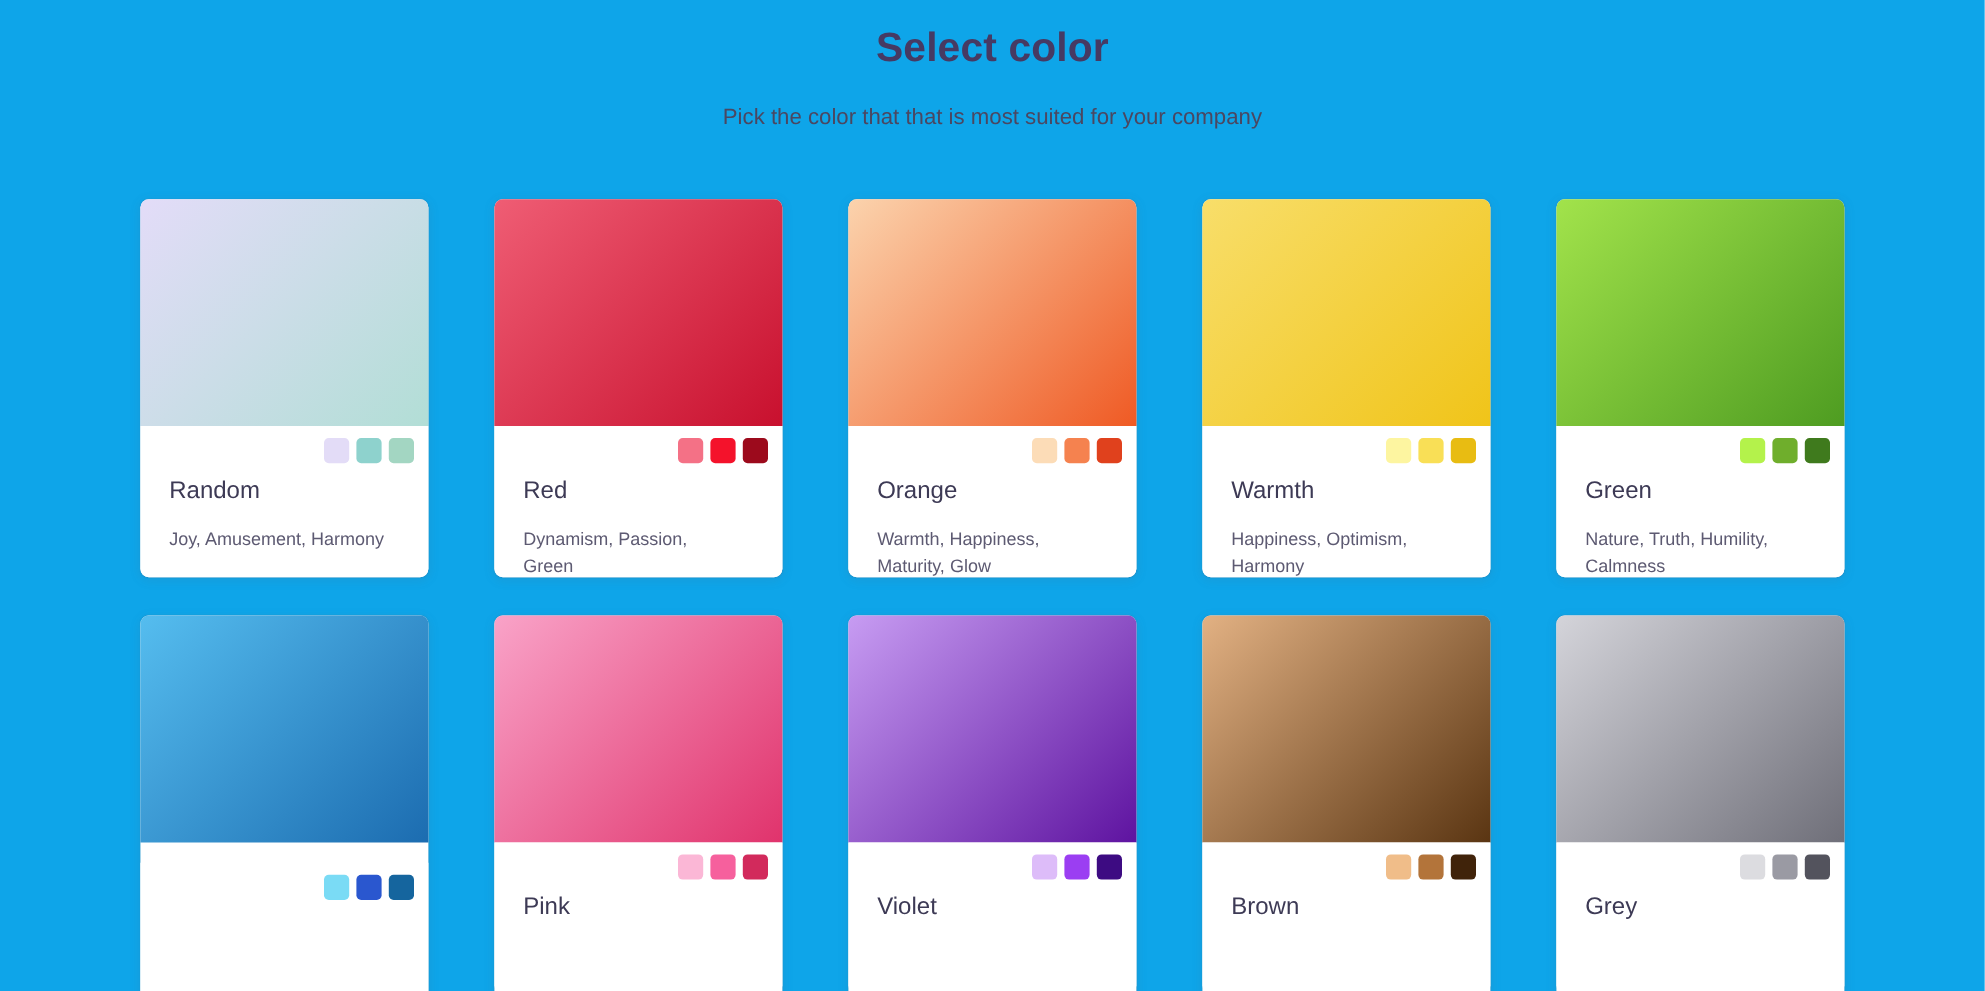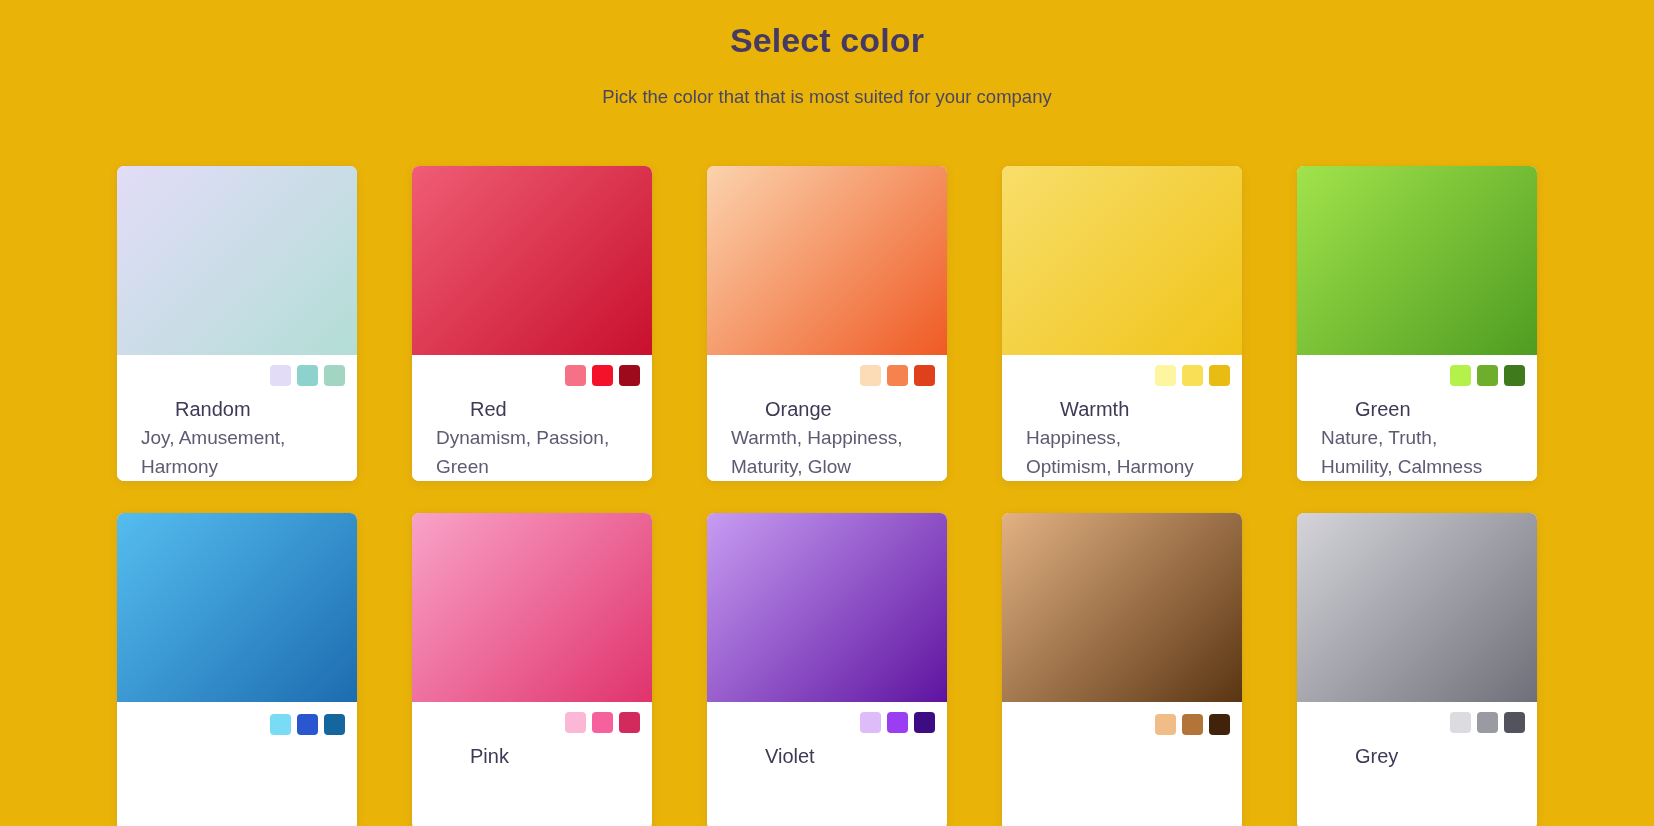--- a/index.html
+++ b/index.html
@@ -10,21 +10,21 @@
     overflow: hidden;
     background: #ffffff;
     font-family: "Liberation Sans", sans-serif;
     -webkit-font-smoothing: antialiased;
   }
 
   .page {
     width: 1654px;
     height: 826px;
     position: relative;
-    background: #eab308;
+    background: #0ea5e9;
     padding-top: 18px;
   }
 
   .header {
     text-align: center;
   }
 
   .page-title {
     font-size: 34px;
     font-weight: 600;
@@ -86,26 +86,25 @@
     height: 21px;
     border-radius: 4px;
   }
 
   .card-name {
     padding-top: 42px;
     font-size: 20px;
     font-weight: 400;
     color: #3d3a55;
     line-height: 1.2;
-    margin-left: 34px;
   }
 
   .card-traits {
-    margin-top: 2px;
-    font-size: 19px;
+    margin-top: 17px;
+    font-size: 15px;
     font-weight: 400;
     color: #5d5a72;
     line-height: 1.55;
     max-width: 180px;
   }
 </style>
 </head>
 <body>
 
 <div class="page">
@@ -212,20 +211,21 @@
         </div>
       </div>
       <div class="card">
         <div class="card-preview" style="background: linear-gradient(135deg, rgb(226, 177, 131) 0%, rgb(90, 53, 18) 100%);"></div>
         <div class="card-body">
           <div class="swatches">
             <span class="swatch" title="#f0bd89" style="background: rgb(240, 189, 137);"></span>
             <span class="swatch" title="#b3743a" style="background: rgb(179, 116, 58);"></span>
             <span class="swatch" title="#40230a" style="background: rgb(64, 35, 10);"></span>
           </div>
+          <div class="card-name">Brown</div>
           <div class="card-traits"></div>
         </div>
       </div>
       <div class="card">
         <div class="card-preview" style="background: linear-gradient(135deg, rgb(212, 212, 218) 0%, rgb(111, 111, 121) 100%);"></div>
         <div class="card-body">
           <div class="swatches">
             <span class="swatch" title="#dcdce0" style="background: rgb(220, 220, 224);"></span>
             <span class="swatch" title="#9a9aa3" style="background: rgb(154, 154, 163);"></span>
             <span class="swatch" title="#53535d" style="background: rgb(83, 83, 93);"></span>

